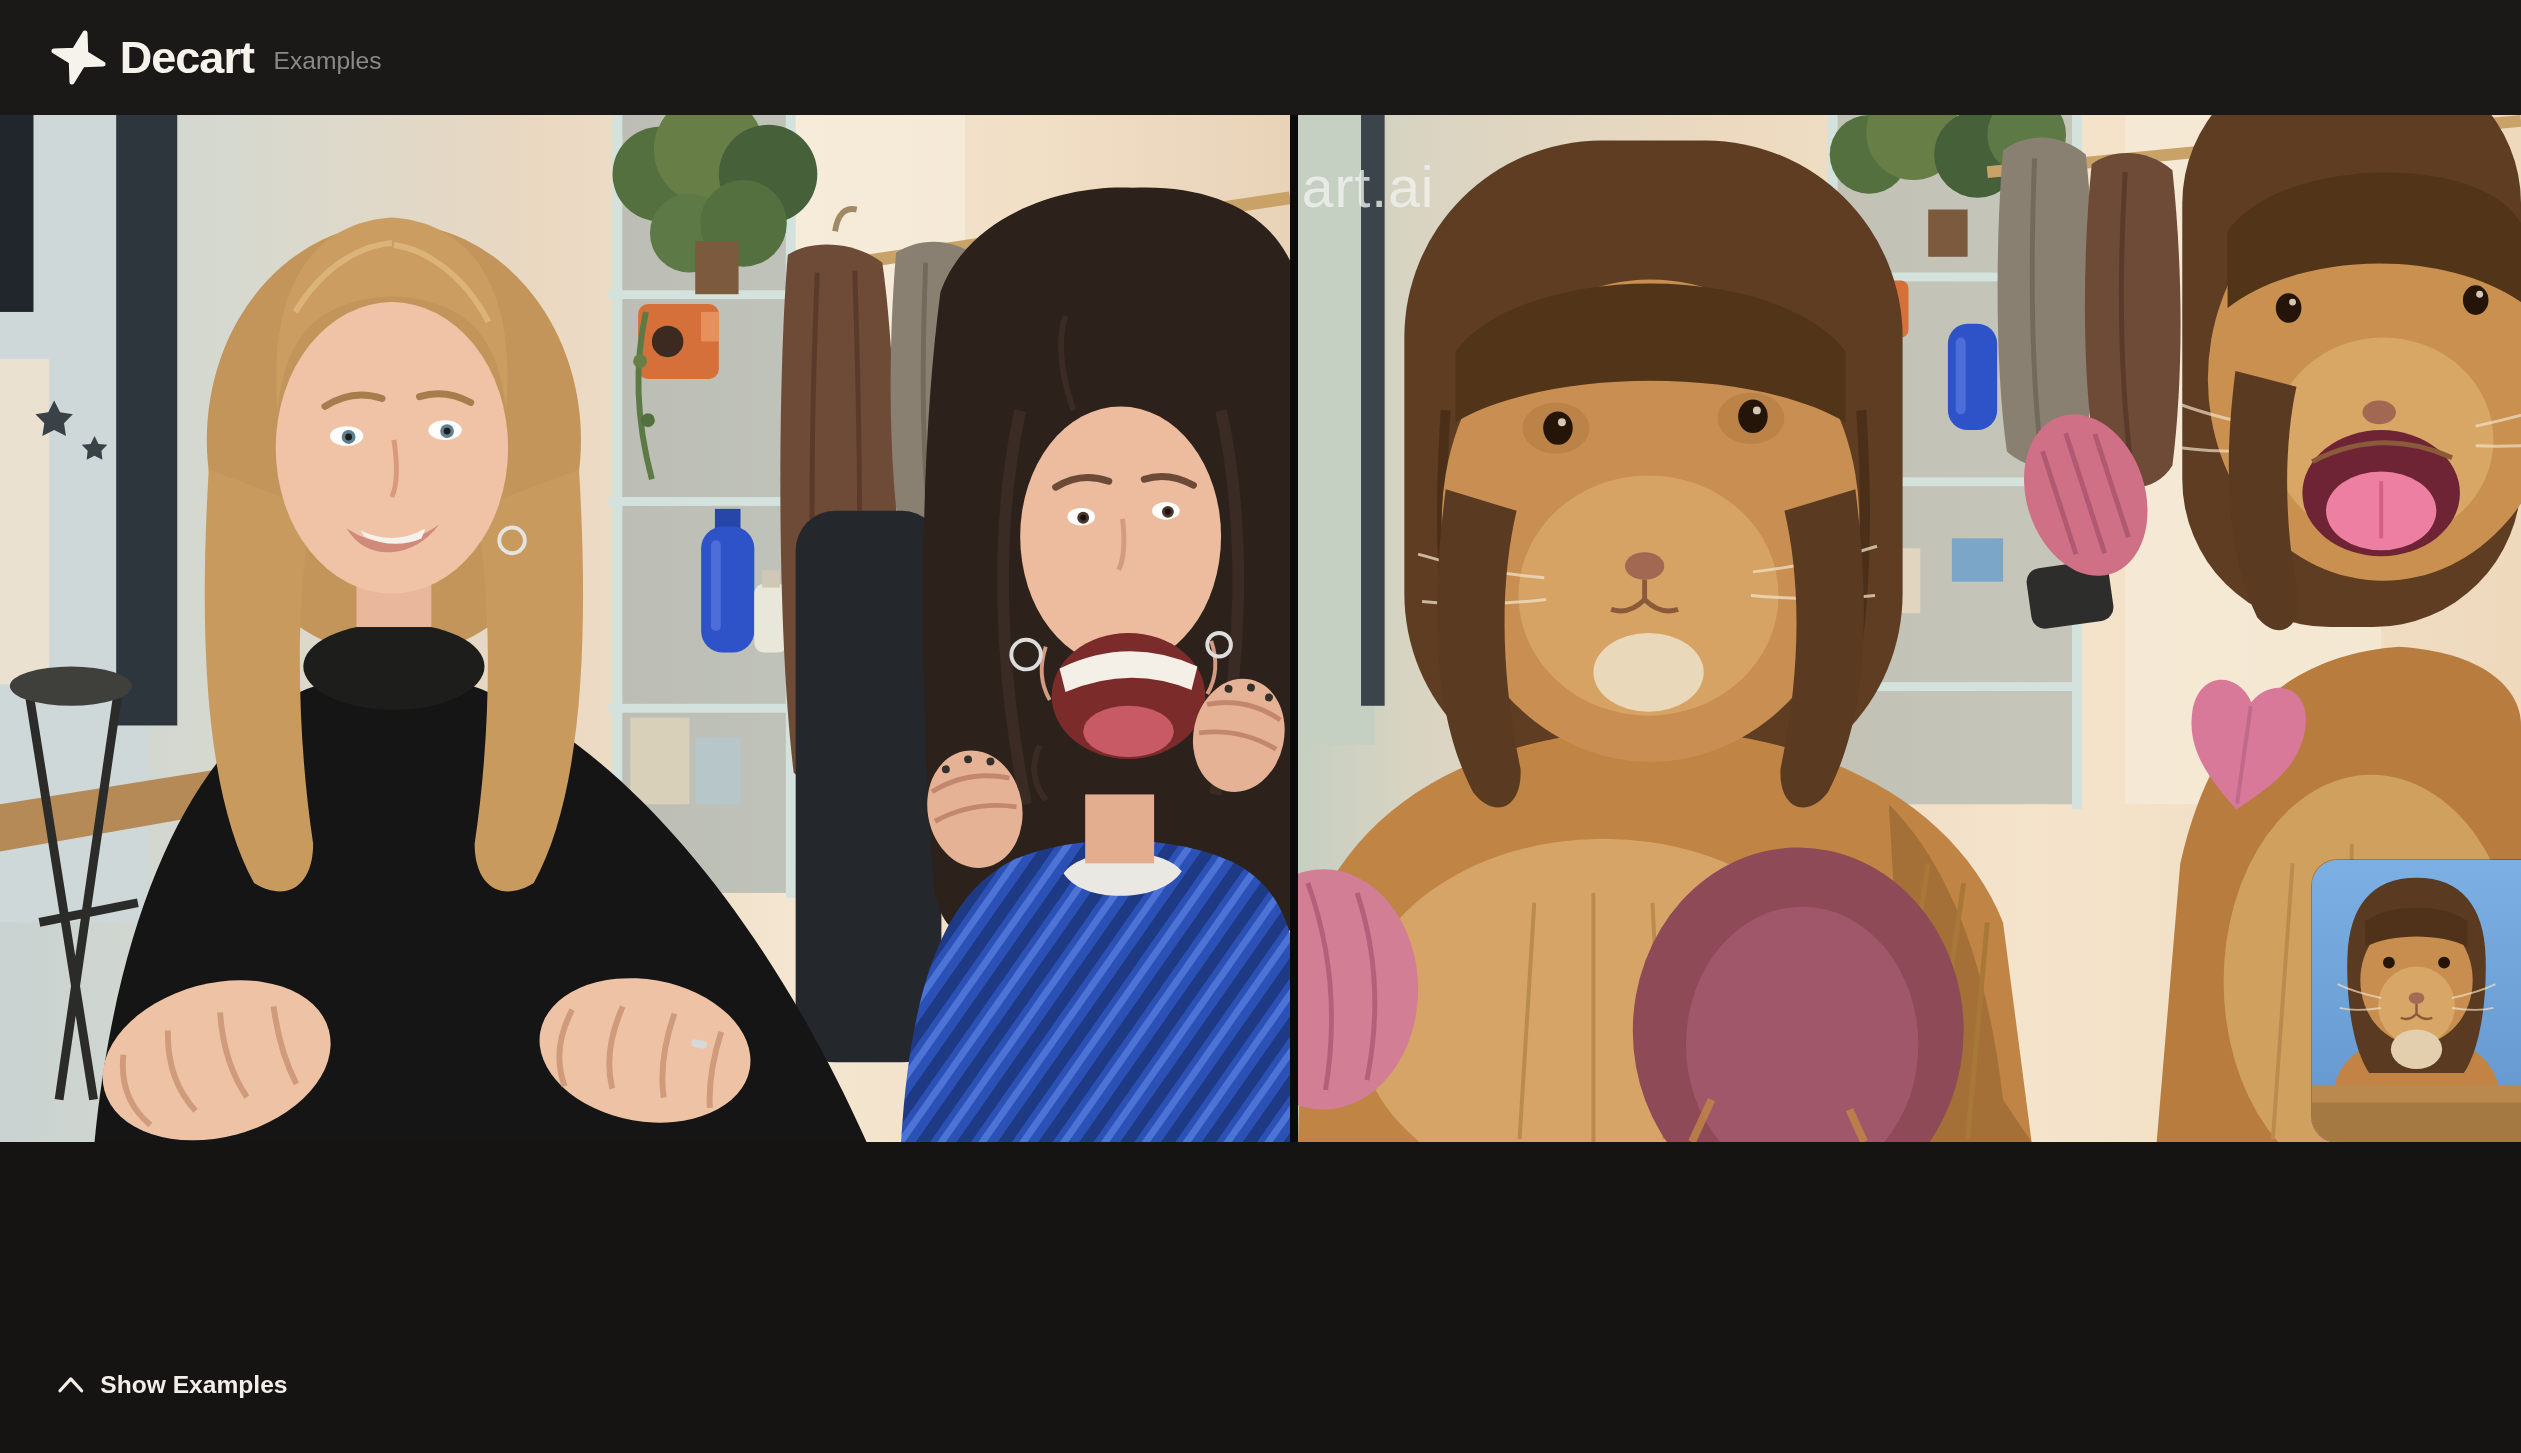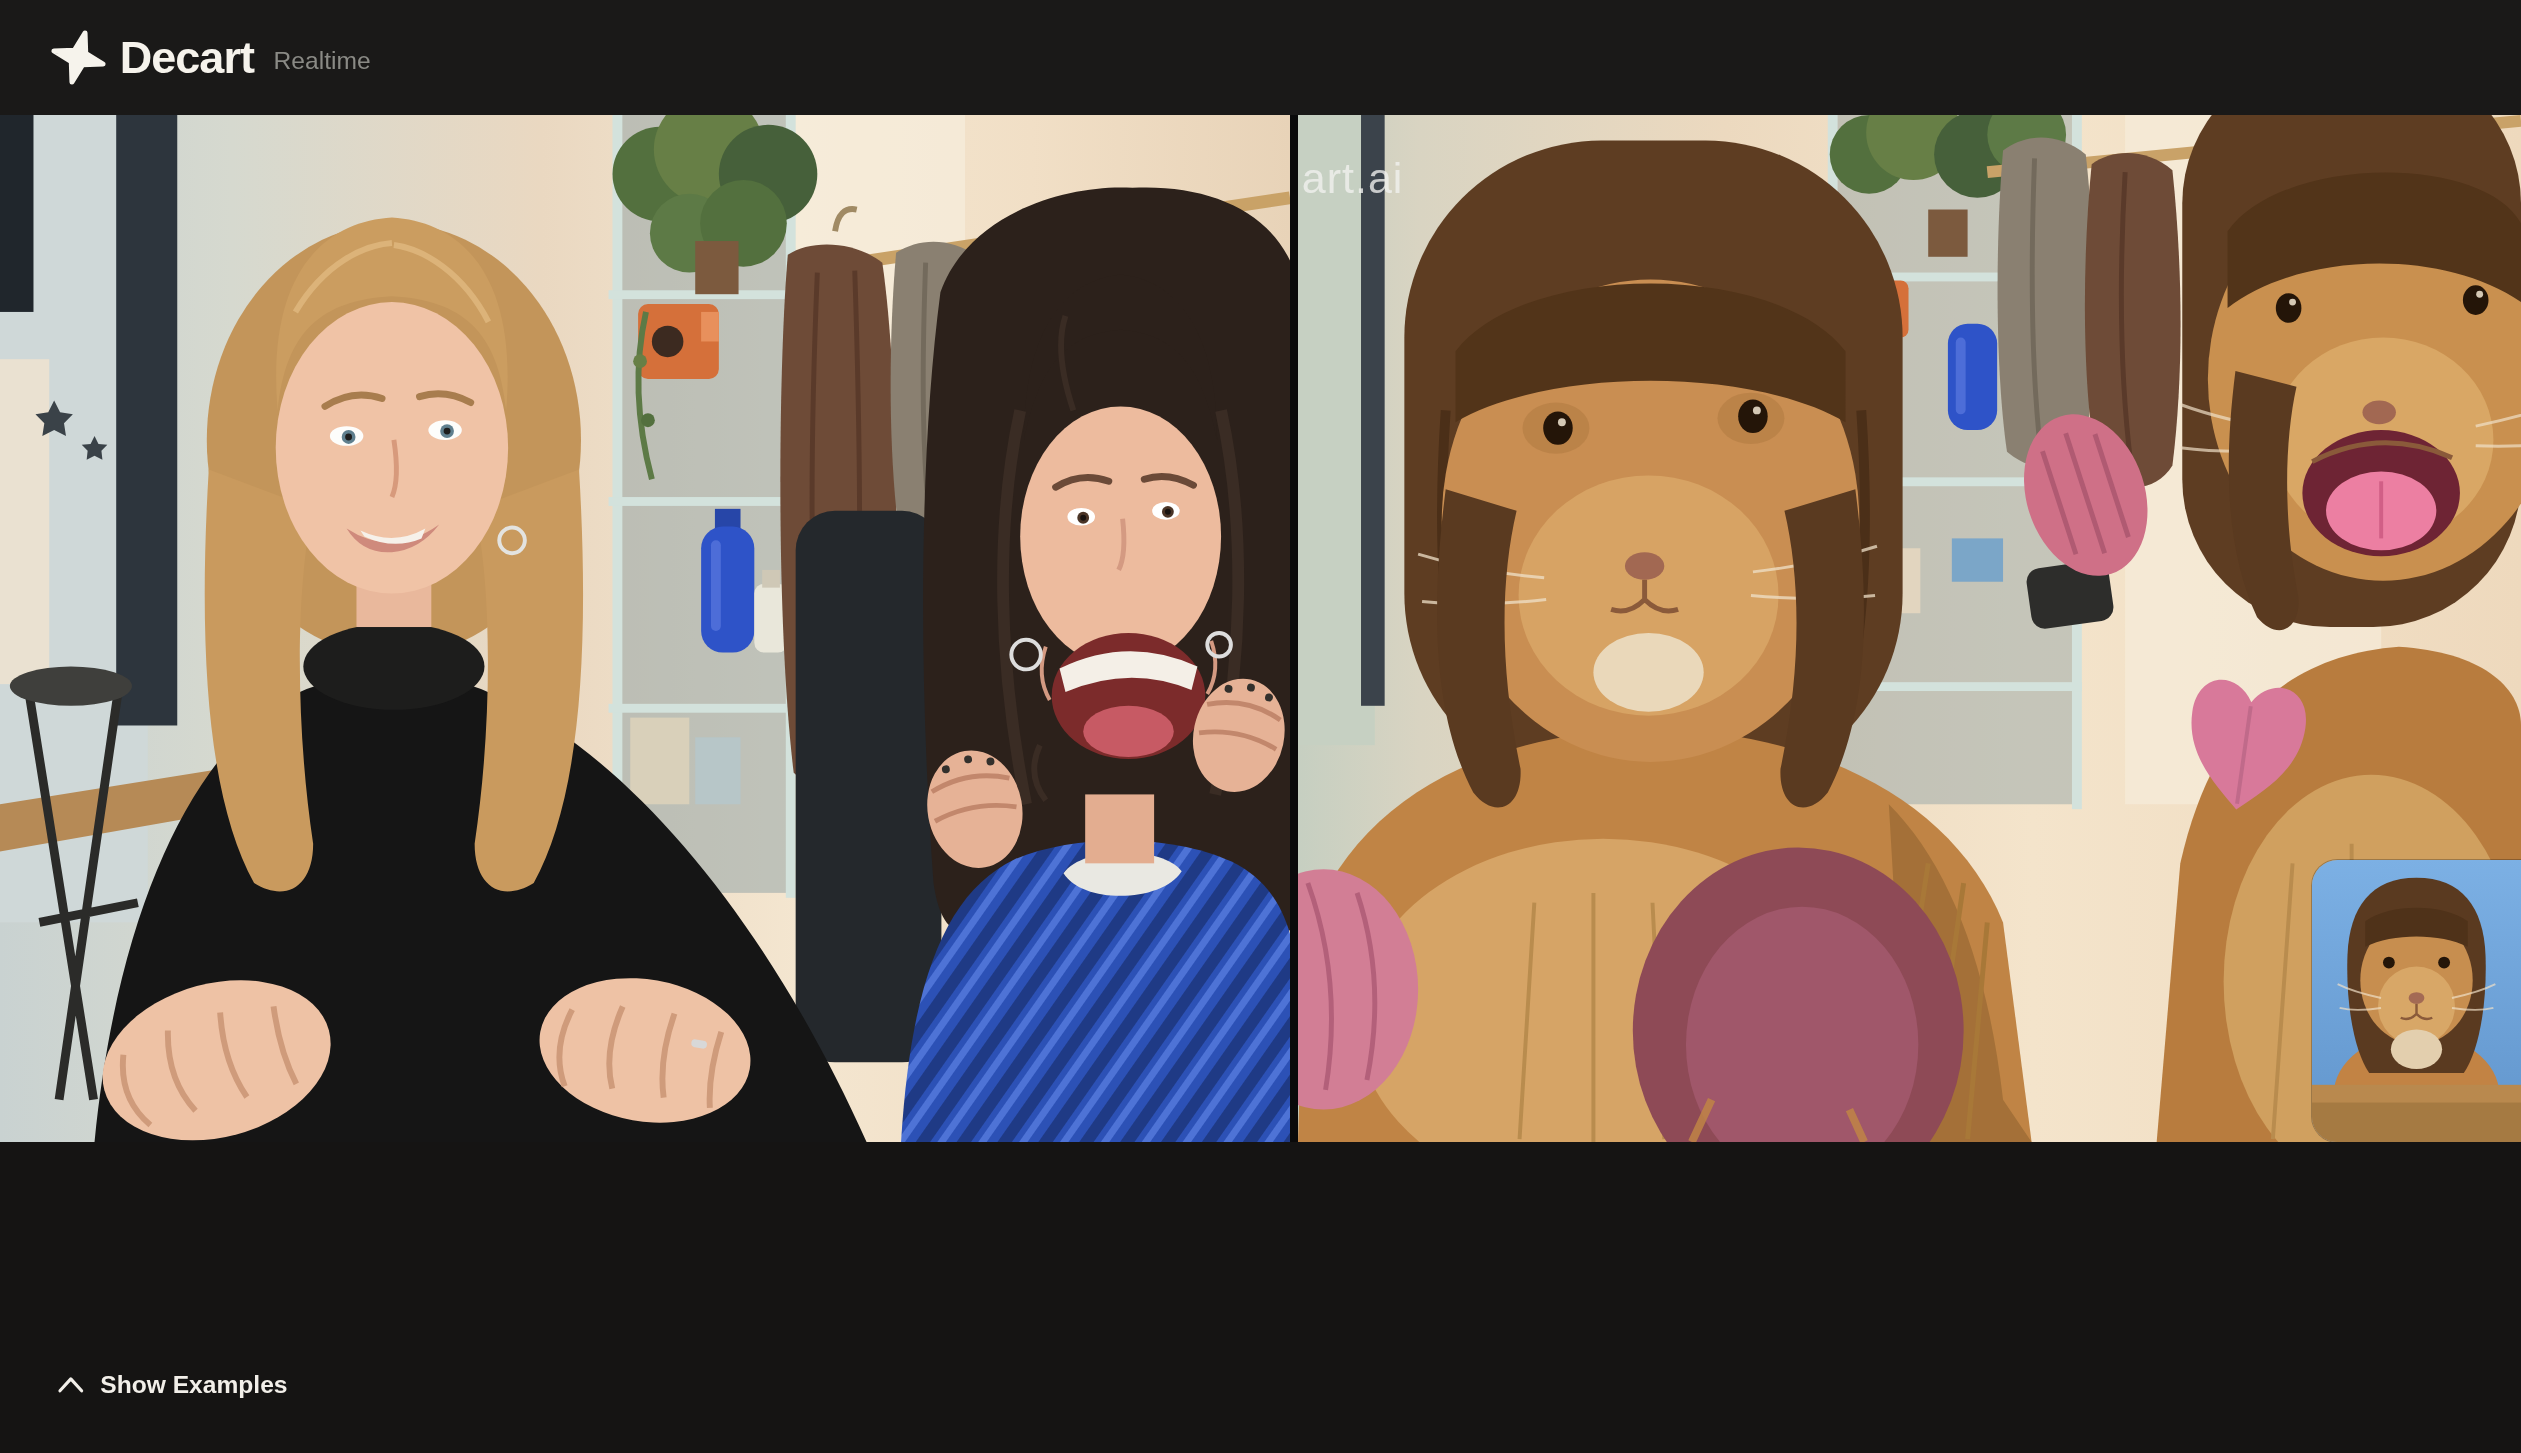--- a/index.html
+++ b/index.html
@@ -13,21 +13,21 @@
   .brand-name{color:#f6f3ec;font-size:45px;font-weight:600;letter-spacing:-1px;}
   .brand-sub{color:#8a8a85;font-size:24.6px;font-weight:400;margin-left:5.9px;margin-top:7.9px;}
 
   
   .stage{position:absolute;top:115px;left:0;width:2522px;height:1027px;background:#0a0a0a;
     display:flex;gap:7.9px;}
   .panel{position:relative;height:1027px;overflow:hidden;background:#201c18;}
   .panel.left{width:1290px;}
   .panel.right{width:1223px;}
   .panel svg.scene{display:block;width:100%;height:100%;}
-  .watermark{position:absolute;top:39px;left:3.9px;font-size:43px;color:#f2f2f0;opacity:.78;
+  .watermark{position:absolute;top:39px;left:3.9px;font-size:57px;color:#f2f2f0;opacity:.78;
     letter-spacing:1px;}
   .pip{position:absolute;right:0;bottom:0;width:209px;height:282px;border-radius:25.6px 0 0 25.6px;
     overflow:hidden;box-shadow:0 0 0 1px rgba(0,0,0,.25);}
   .pip svg{display:block;width:100%;height:100%;}
 
   
   .prompt-box{position:absolute;left:690px;top:1204px;width:1220px;height:187px;
     background:#1f1e1d;border-radius:27.6px;box-sizing:border-box;}
   .prompt-input{position:absolute;inset:0;background:transparent;border:none;outline:none;
     resize:none;color:#d8d6d2;font-family:"Liberation Sans",sans-serif;font-size:30.5px;
@@ -75,21 +75,21 @@
       </symbol>
     </defs>
   </svg>
 
   <div class="header">
     <div class="brand">
       <svg width="55" height="55" viewBox="0 0 56 56">
         <polygon points="35.4,23.8 34.7,2.9 23.8,20.6 2.9,21.3 20.6,32.3 21.3,53.1 32.3,35.4 53.1,34.7" fill="#f6f3ec" stroke="#f6f3ec" stroke-width="5" stroke-linejoin="round"></polygon>
       </svg>
       <span class="brand-name">Decart</span>
-      <span class="brand-sub">Realtime</span>
+      <span class="brand-sub">Examples</span>
     </div>
   </div>
 
   <div class="stage">
 
     <div class="panel left">
       <svg class="scene" viewBox="0 0 1310 1043" preserveAspectRatio="none">
         <defs>
           <linearGradient id="wallL" x1="0" y1="0" x2="1" y2="0">
             <stop offset="0" stop-color="#c9d2d1"></stop>

